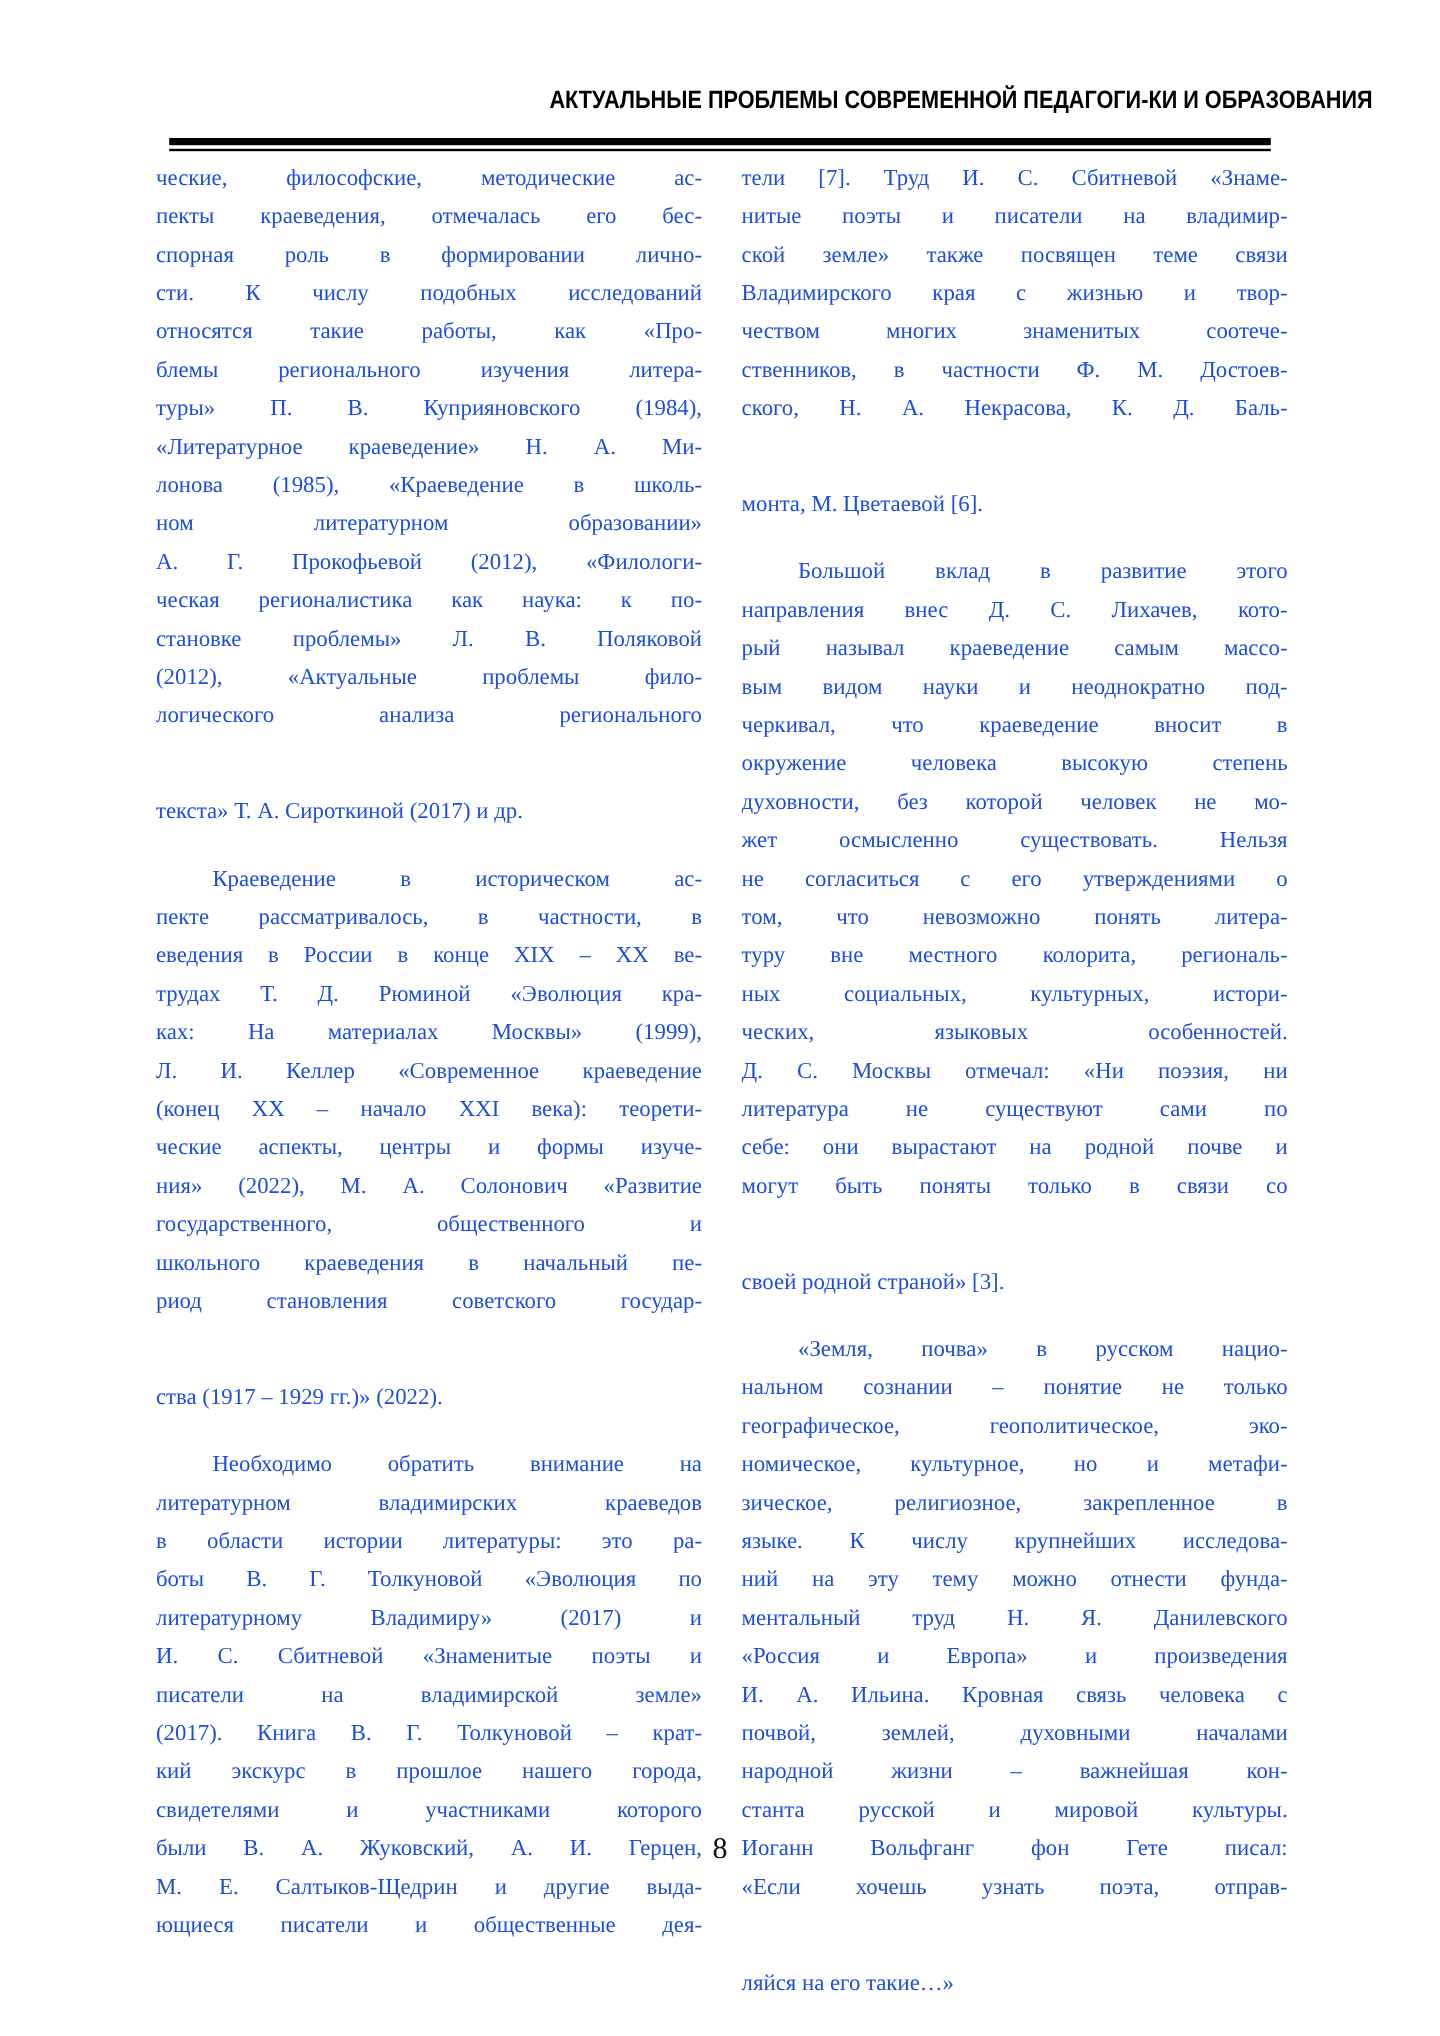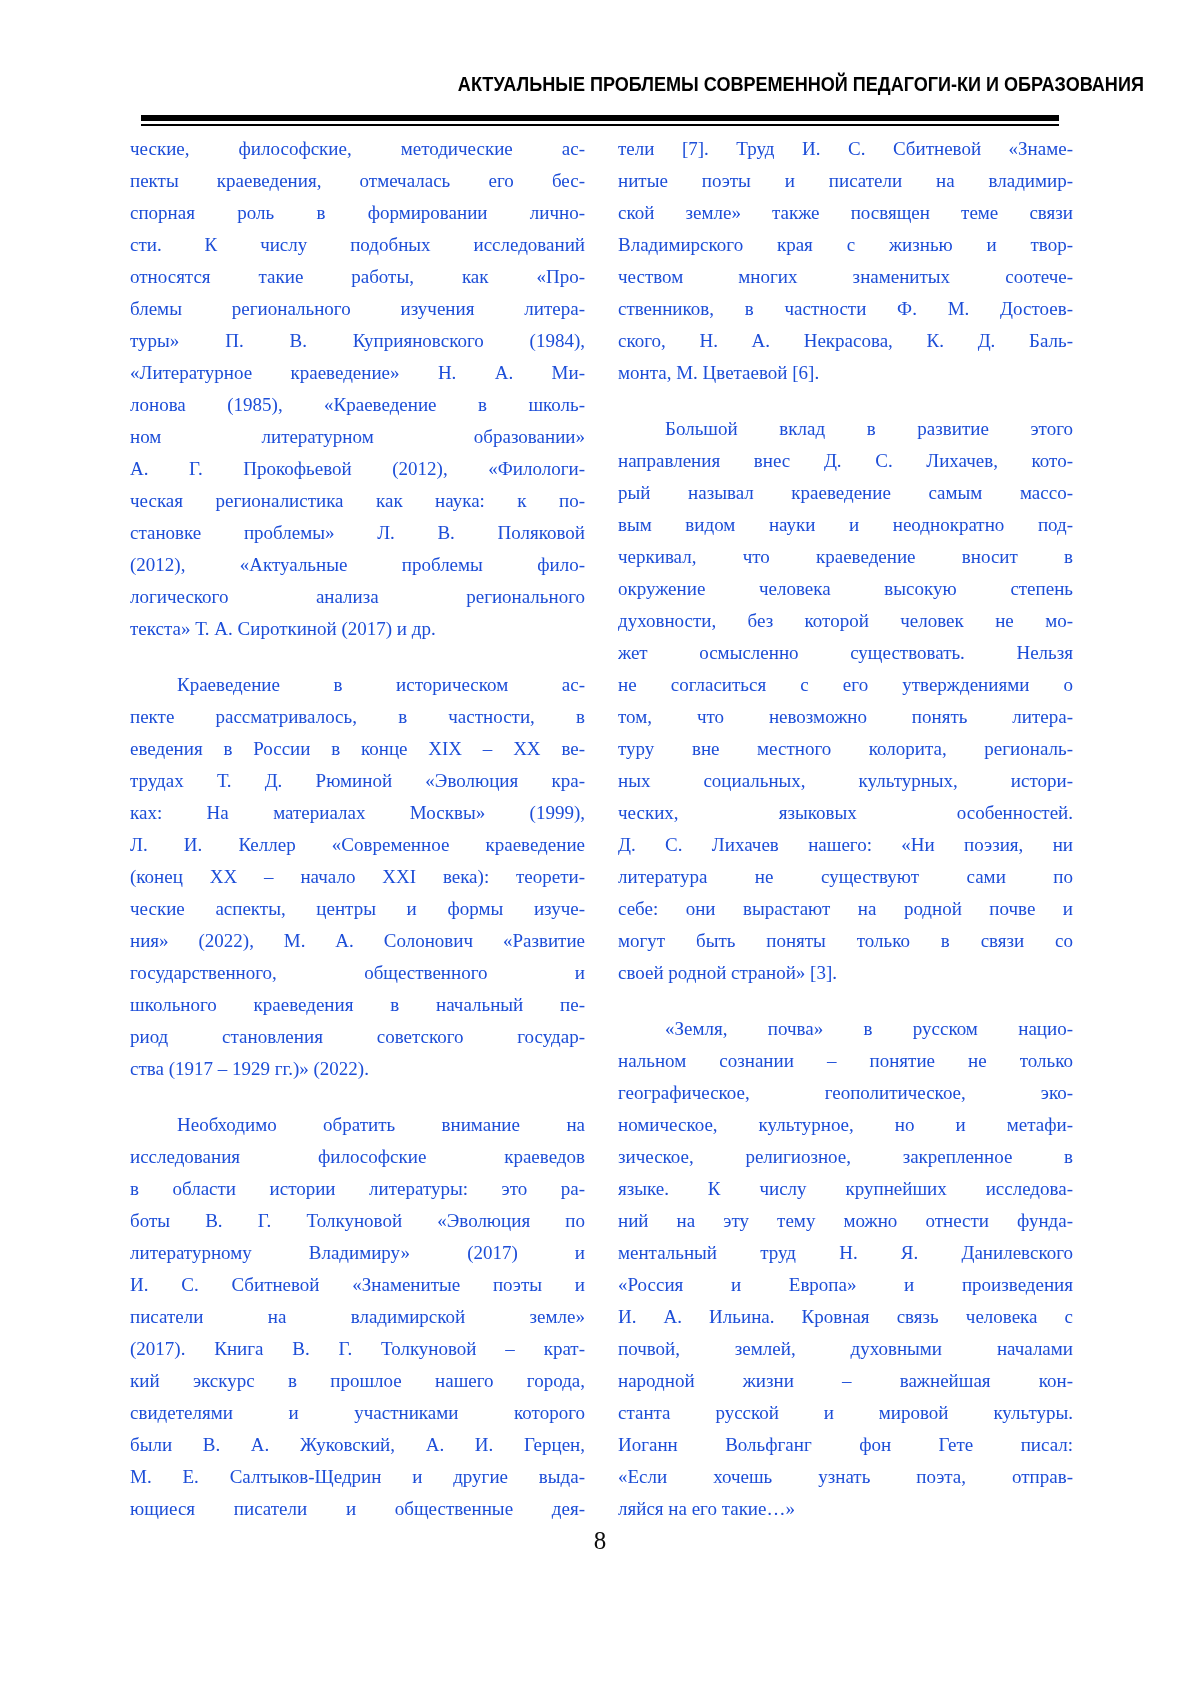--- a/index.html
+++ b/index.html
@@ -62,20 +62,21 @@
   }
   .line {
     text-align: justify;
     text-align-last: justify;
     white-space: normal;
     overflow: hidden;
     height: 32px;
   }
   .line.endline {
     text-align-last: left;
+    margin-top: 48px;
   }
   .line.indent {
     text-indent: 47px;
     margin-top: 24px;
   }
   
   .page-number {
     position: absolute;
     top: 1527px;
     left: 0;
@@ -121,21 +122,21 @@
         <div class="line">ках: На материалах Москвы» (1999),</div>
         <div class="line">Л. И. Келлер «Современное краеведение</div>
         <div class="line">(конец XX – начало XXI века): теорети-</div>
         <div class="line">ческие аспекты, центры и формы изуче-</div>
         <div class="line">ния» (2022), М. А. Солонович «Развитие</div>
         <div class="line">государственного, общественного и</div>
         <div class="line">школьного краеведения в начальный пе-</div>
         <div class="line">риод становления советского государ-</div>
         <div class="line endline">ства (1917 – 1929 гг.)» (2022).</div>
         <div class="line indent">Необходимо обратить внимание на</div>
-        <div class="line">исследования философские краеведов</div>
+        <div class="line">литературном владимирских краеведов</div>
         <div class="line">в области истории литературы: это ра-</div>
         <div class="line">боты В. Г. Толкуновой «Эволюция по</div>
         <div class="line">литературному Владимиру» (2017) и</div>
         <div class="line">И. С. Сбитневой «Знаменитые поэты и</div>
         <div class="line">писатели на владимирской земле»</div>
         <div class="line">(2017). Книга В. Г. Толкуновой – крат-</div>
         <div class="line">кий экскурс в прошлое нашего города,</div>
         <div class="line">свидетелями и участниками которого</div>
         <div class="line">были В. А. Жуковский, А. И. Герцен,</div>
         <div class="line">М. Е. Салтыков-Щедрин и другие выда-</div>
@@ -156,21 +157,21 @@
         <div class="line">вым видом науки и неоднократно под-</div>
         <div class="line">черкивал, что краеведение вносит в</div>
         <div class="line">окружение человека высокую степень</div>
         <div class="line">духовности, без которой человек не мо-</div>
         <div class="line">жет осмысленно существовать. Нельзя</div>
         <div class="line">не согласиться с его утверждениями о</div>
         <div class="line">том, что невозможно понять литера-</div>
         <div class="line">туру вне местного колорита, региональ-</div>
         <div class="line">ных социальных, культурных, истори-</div>
         <div class="line">ческих, языковых особенностей.</div>
-        <div class="line">Д. С. Лихачев нашего: «Ни поэзия, ни</div>
+        <div class="line">Д. С. Москвы отмечал: «Ни поэзия, ни</div>
         <div class="line">литература не существуют сами по</div>
         <div class="line">себе: они вырастают на родной почве и</div>
         <div class="line">могут быть поняты только в связи со</div>
         <div class="line endline">своей родной страной» [3].</div>
         <div class="line indent">«Земля, почва» в русском нацио-</div>
         <div class="line">нальном сознании – понятие не только</div>
         <div class="line">географическое, геополитическое, эко-</div>
         <div class="line">номическое, культурное, но и метафи-</div>
         <div class="line">зическое, религиозное, закрепленное в</div>
         <div class="line">языке. К числу крупнейших исследова-</div>

